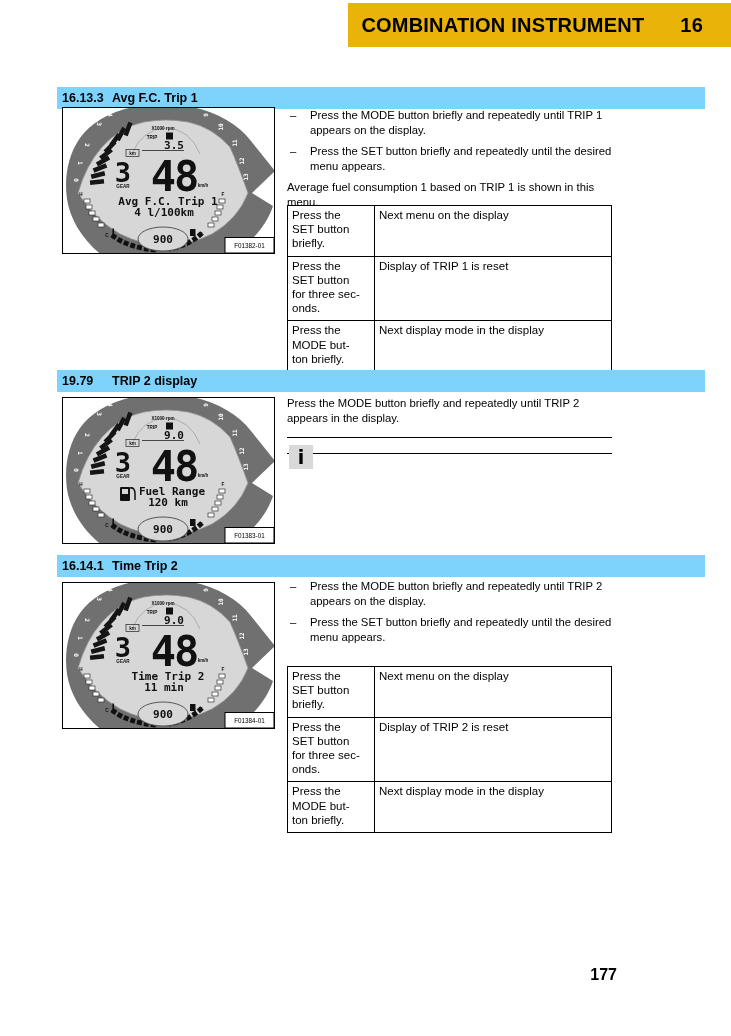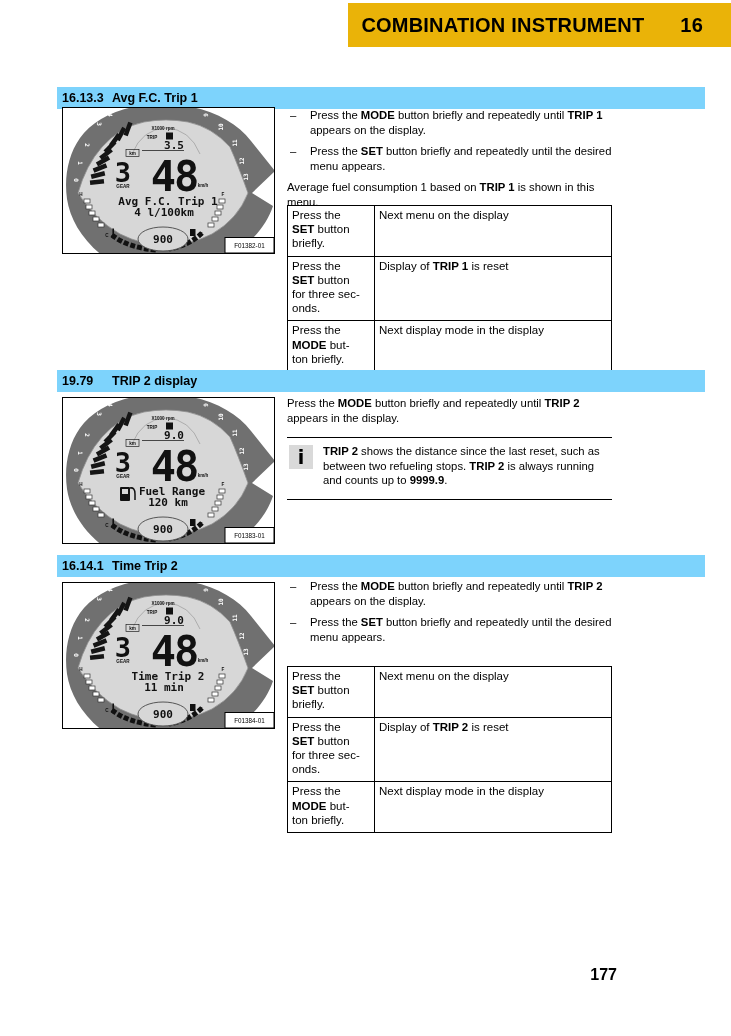--- a/index.html
+++ b/index.html
@@ -1,19 +1,19 @@
 <!DOCTYPE html>
 <html><head>
 <meta charset="utf-8">
 <style>
   html,body{margin:0;padding:0}
   body{width:731px;height:1036px;position:relative;background:#fff;color:#000;
        font-family:"Liberation Sans",sans-serif;overflow:hidden}
   .abs{position:absolute}
-  b{font-weight:bold}
+  b{font-weight:normal}
 
   .header-bar{left:348px;top:3px;width:383px;height:44px;background:#eab308;
      display:flex;align-items:center;justify-content:flex-end;gap:36px;
      padding-right:28px;box-sizing:border-box;font-weight:bold;font-size:20px;letter-spacing:.2px}
 
   .sec-bar{left:57px;width:648px;height:22px;background:#7dd3fc;display:flex;
      align-items:center;font-weight:bold;font-size:12.5px}
   .sec-bar .num{margin-left:5px;width:50px;flex:0 0 auto}
 
   .fig{left:62px;width:213px;height:147px}
@@ -246,21 +246,20 @@
   <text class="tiny" x="139" y="129" font-size="4.8">E</text>
   <rect x="163" y="130.5" width="49" height="15.5" fill="#fff" stroke="#000" stroke-width="1"></rect>
   <text class="flabel" x="187.5" y="141">F01383-01</text>
   <rect x="0.5" y="0.5" width="212" height="146" fill="none" stroke="#000" stroke-width="1"></rect>
 </svg>
 
 <div class="abs rc" style="top:396px"><span>Press the </span><b>MODE</b><span> button briefly and repeatedly until </span><b>TRIP 2</b><span> appears in the display.</span></div>
 
 <div class="abs infobox" style="top:437px">
   <div class="info-icon">i</div>
-  <div class="info-p"><b>TRIP 2</b><span> shows the distance since the last reset, such as between two refueling stops. </span><b>TRIP 2</b><span> is always running and counts up to </span><b>9999.9</b><span>.</span></div>
 </div>
 
 <div class="abs sec-bar" style="top:555px">
   <span class="num">16.14.1</span>
   <span class="ttl">Time Trip 2</span>
 </div>
 
 <svg class="abs fig" style="top:582px" viewBox="0 0 213 147">
   <rect x="0" y="0" width="213" height="147" fill="#fff"></rect>
   <path fill="#707070" d="M 100 -3 C 140 -3 172 12 189 34 L 213 64 L 190 86 L 211 99 C 206 114 196 128 182 139 L 172 150 L 42 150 C 20 133 8 112 5 92 C 2 70 6 48 18 31 C 32 11 62 -3 100 -3 Z"></path>

